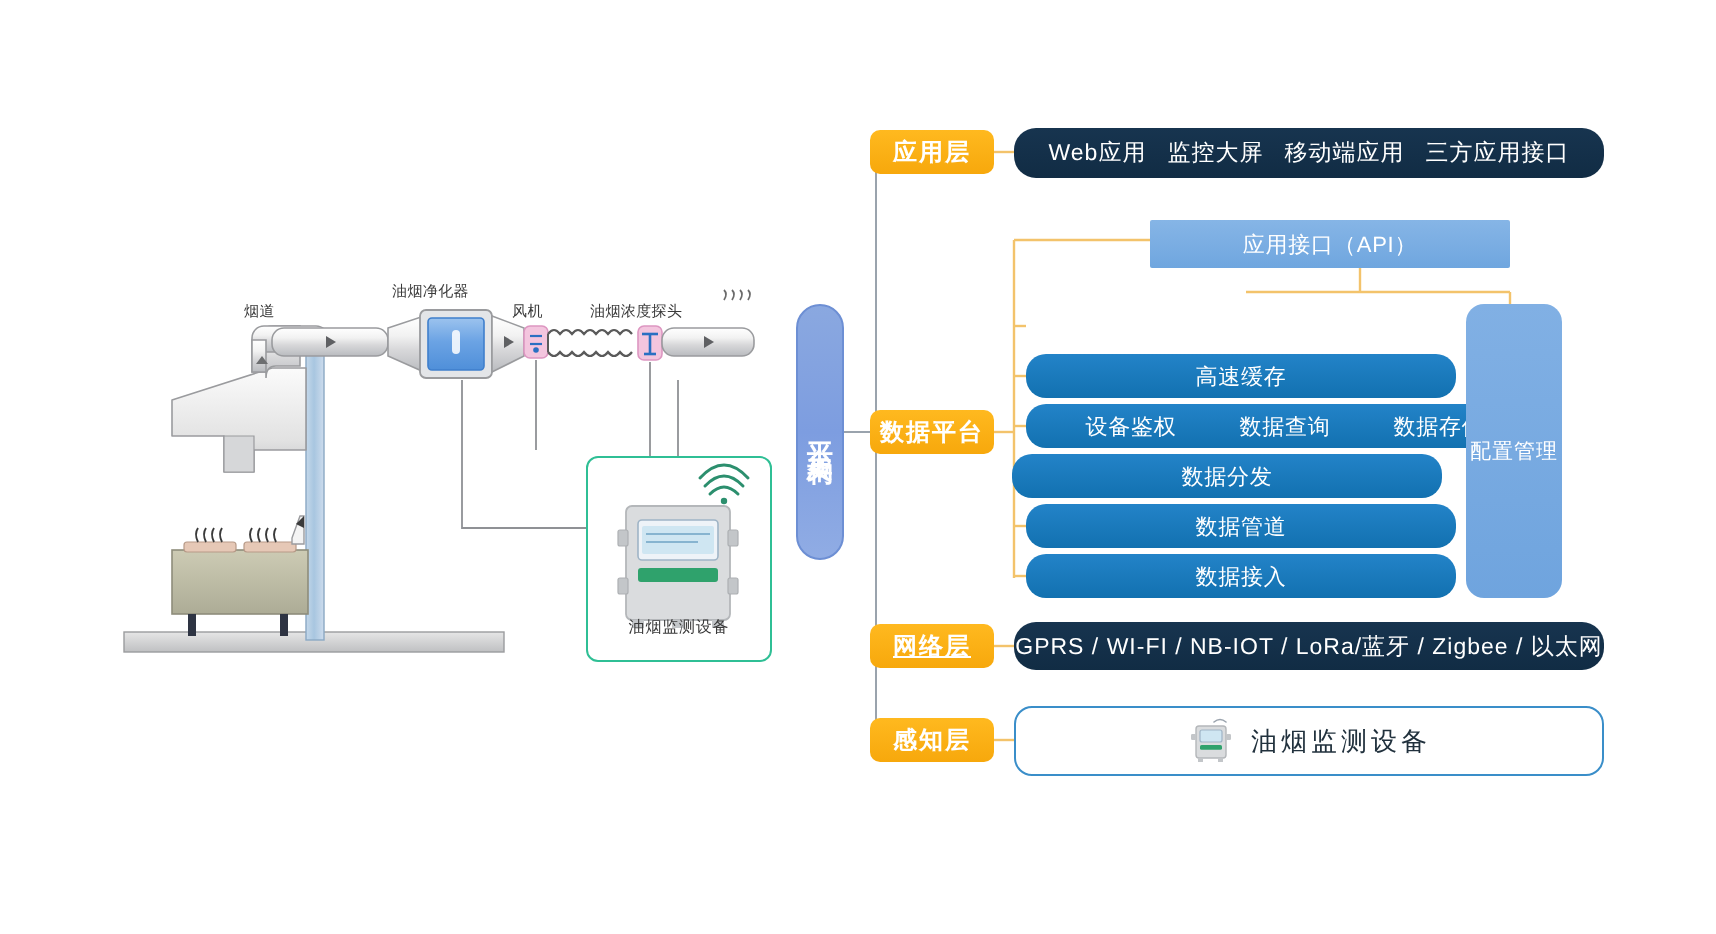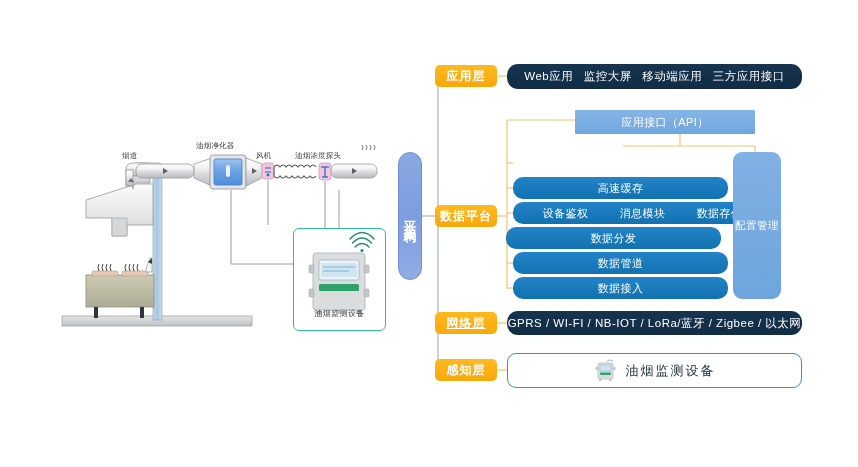--- a/index.html
+++ b/index.html
@@ -341,21 +341,21 @@
 
     <div class="badge" style="left:40px; top:205px; width:62px;">数据平台</div>
 
 
     <div class="bluebar single" style="left:118px; top:177px; width:215px; height:22px;align-items:center;">
       <span>高速缓存</span>
     </div>
 
     <div class="bluebar" style="left:118px; top:202px; width:259px; height:22px;">
       <span>设备鉴权</span>
-      <span>消息模块</span>
+      <span>数据查询</span>
       <span>数据存储</span>
     </div>
 
     <div class="bluebar single" style="left:111px; top:227px; width:215px; height:22px;">
       <span>数据分发</span>
     </div>
 
     <div class="bluebar single" style="left:118px; top:277px; width:215px; height:22px;">
       <span>数据接入</span>
     </div>

